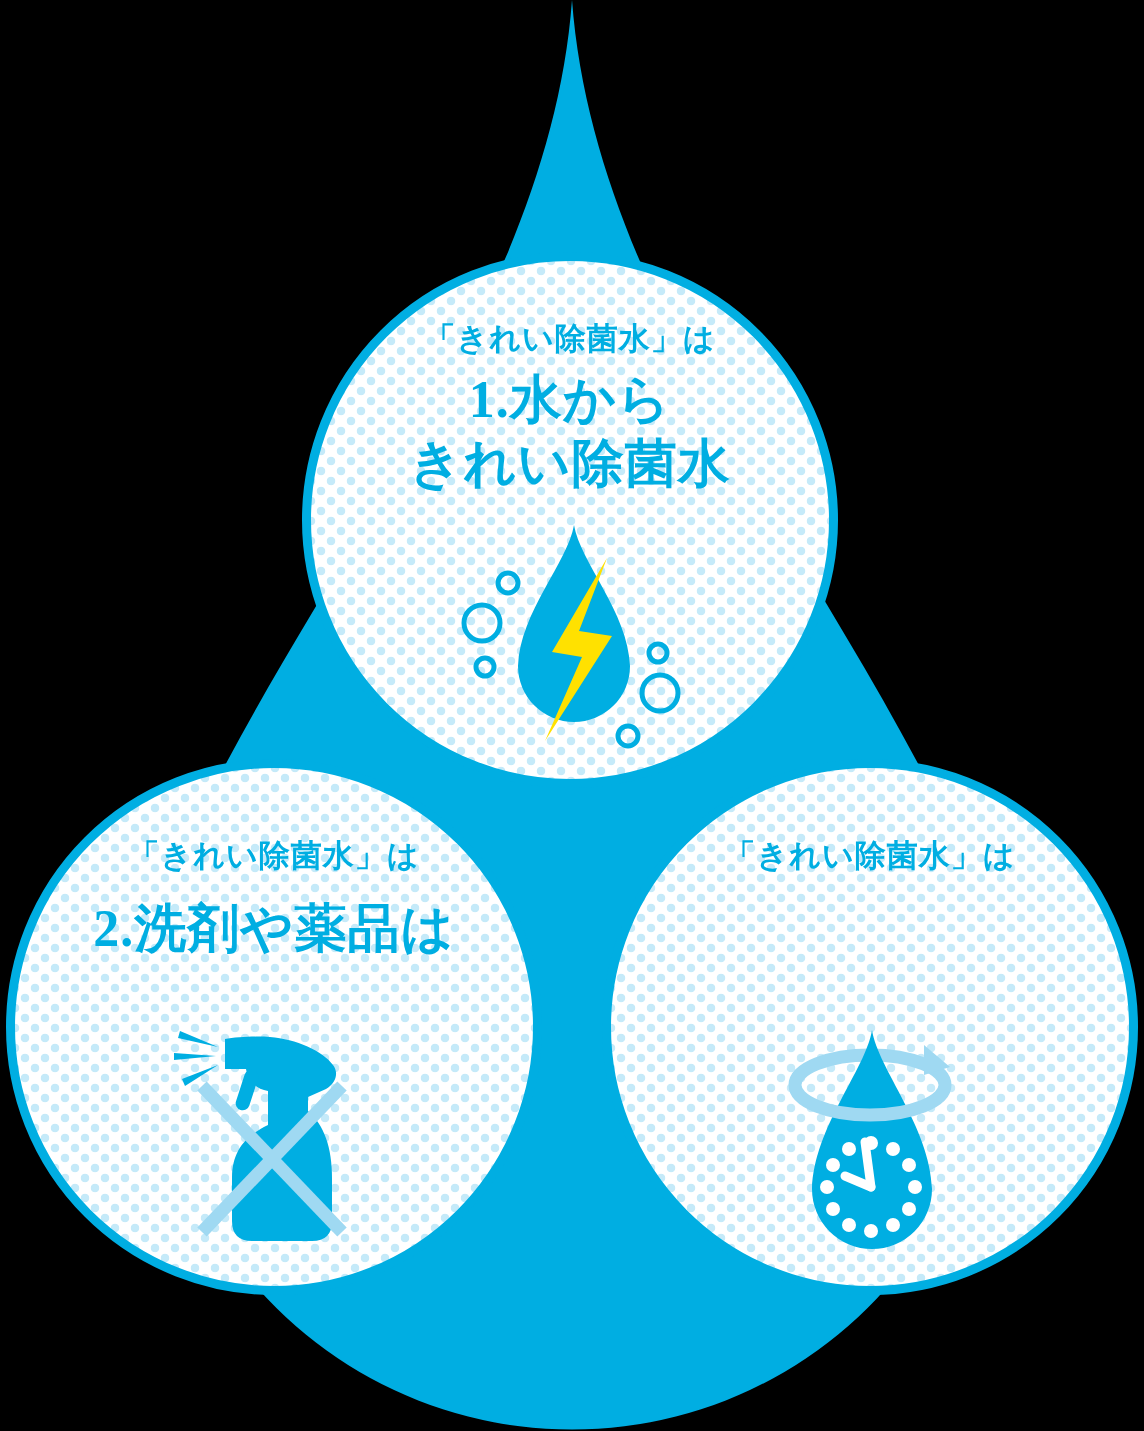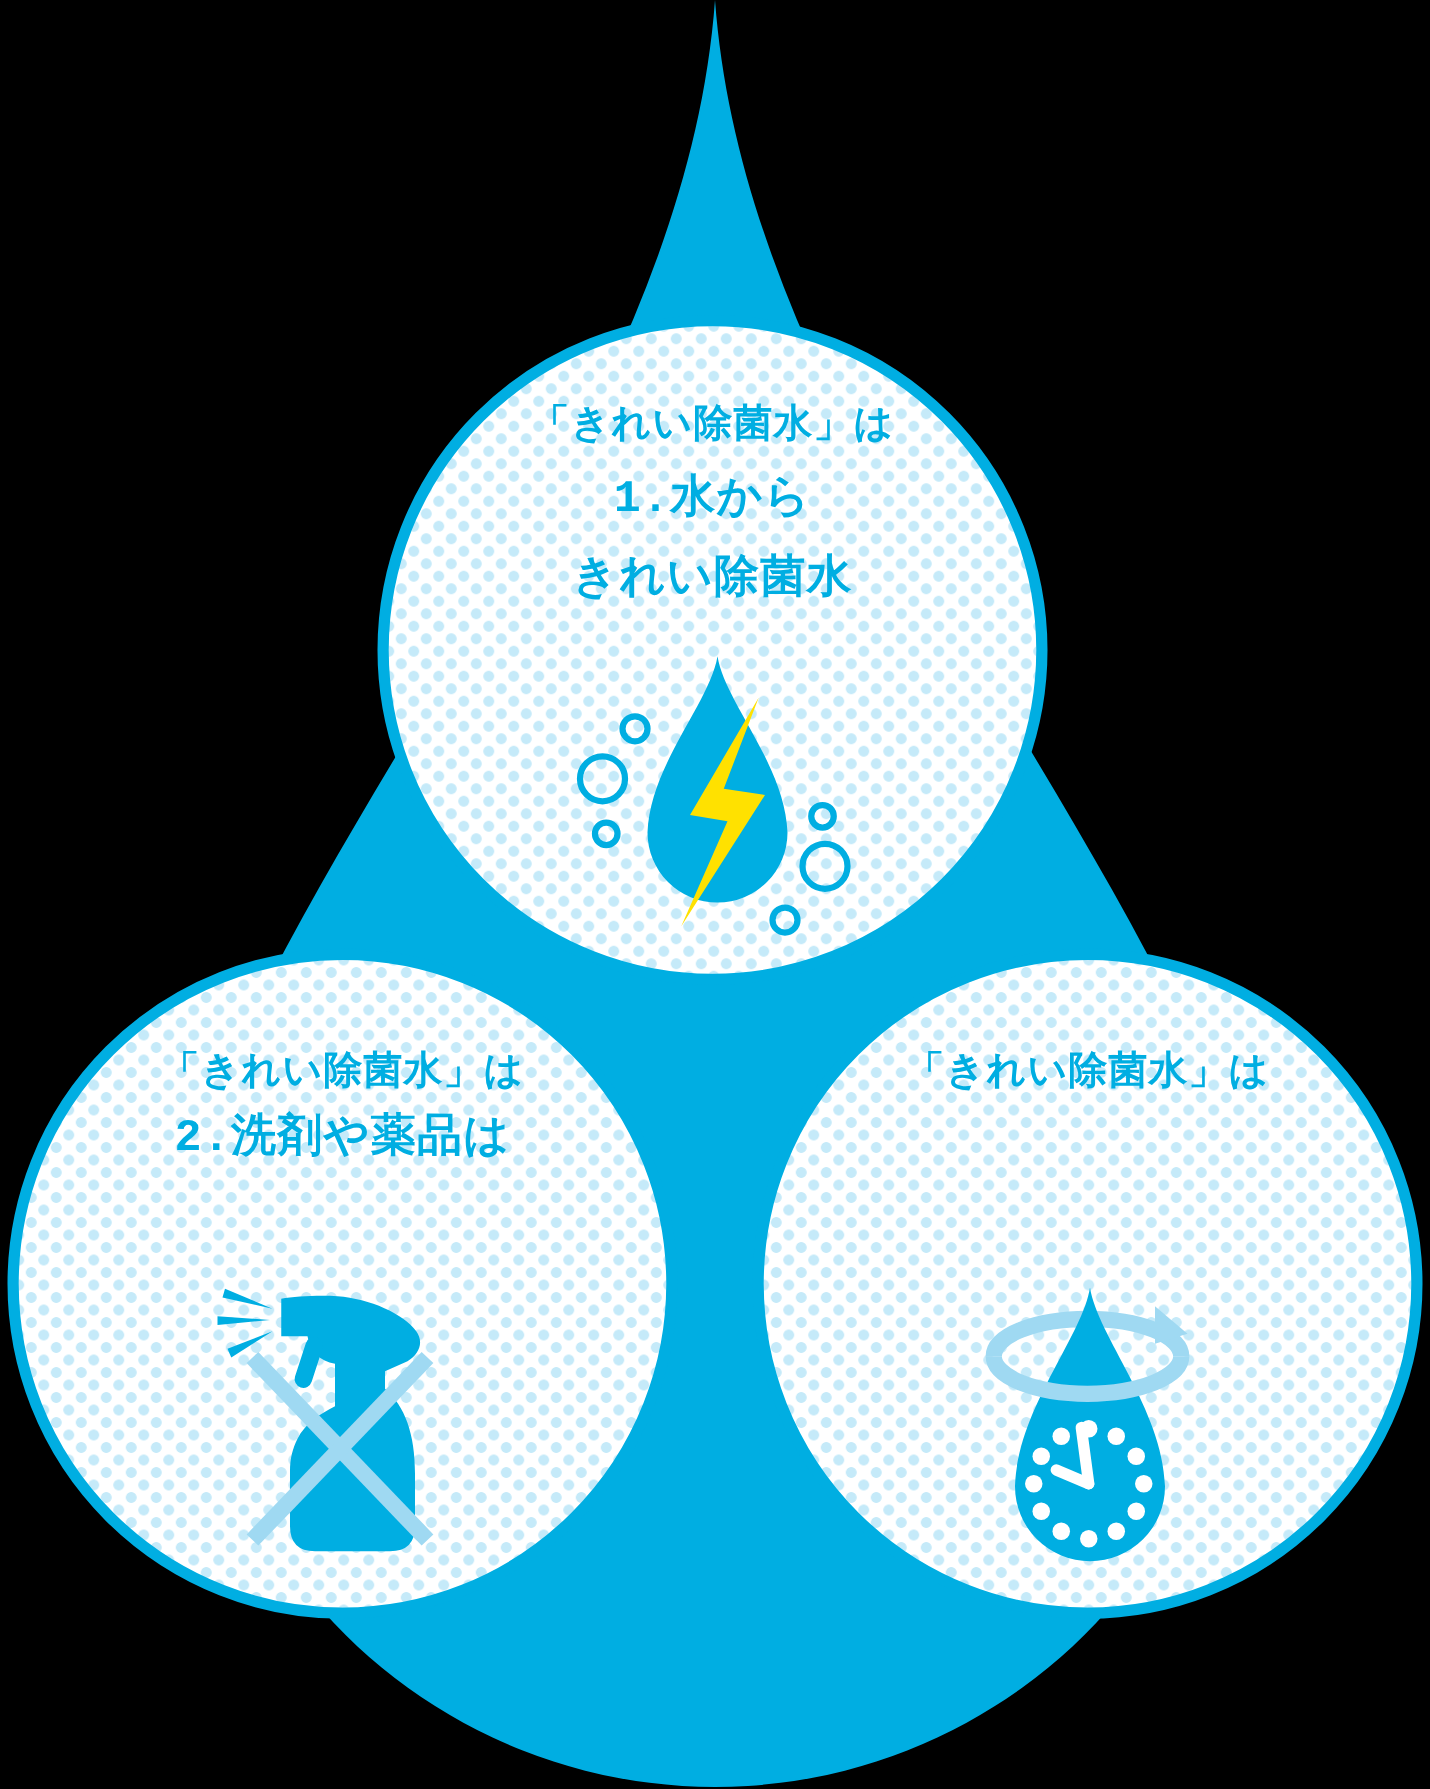--- a/index.html
+++ b/index.html
@@ -8,21 +8,21 @@
     --dot-blue:#C5EAF9;
     --yellow:#FFE100;
     --white:#ffffff;
   }
   html,body{margin:0;padding:0;background:#000;}
   .stage{
     position:relative;
     width:1144px;height:1431px;
     background:#000;
     overflow:hidden;
-    font-family:Liberation Mono, monospace;
+    font-family:Liberation Serif, serif;
   }
   .drop-bg{position:absolute;left:0;top:0;width:1144px;height:1431px;}
   .card{
     position:absolute;
     width:536px;height:536px;
     box-sizing:border-box;
     border:9px solid var(--blue);
     border-radius:50%;
     background-color:#fff;
     background-image:
@@ -42,26 +42,26 @@
     font-size:31px;
     letter-spacing:1px;
   }
   .card-top .card-heading{top:57px;}
   .card-left .card-heading,.card-right .card-heading{top:67px;}
   .card-title{
     position:absolute;left:0;right:0;
     text-align:center;
     color:var(--blue);
     font-weight:bold;
-    font-size:36px;
+    font-size:52px;
     line-height:64px;
     letter-spacing:1px;
   }
   .card-top .card-title{top:107px;}
-  .card-left .card-title,.card-right .card-title{top:111px;}
+  .card-left .card-title,.card-right .card-title{top:129px;}
   .icon{position:absolute;}
   .icon-lightning{left:131px;top:239px;width:260px;height:252px;}
   .icon-spray{left:121px;top:261px;width:280px;height:250px;}
   .icon-clock{left:121px;top:241px;width:280px;height:250px;}
 </style>
 </head>
 <body>
 
 <div class="stage">
 

